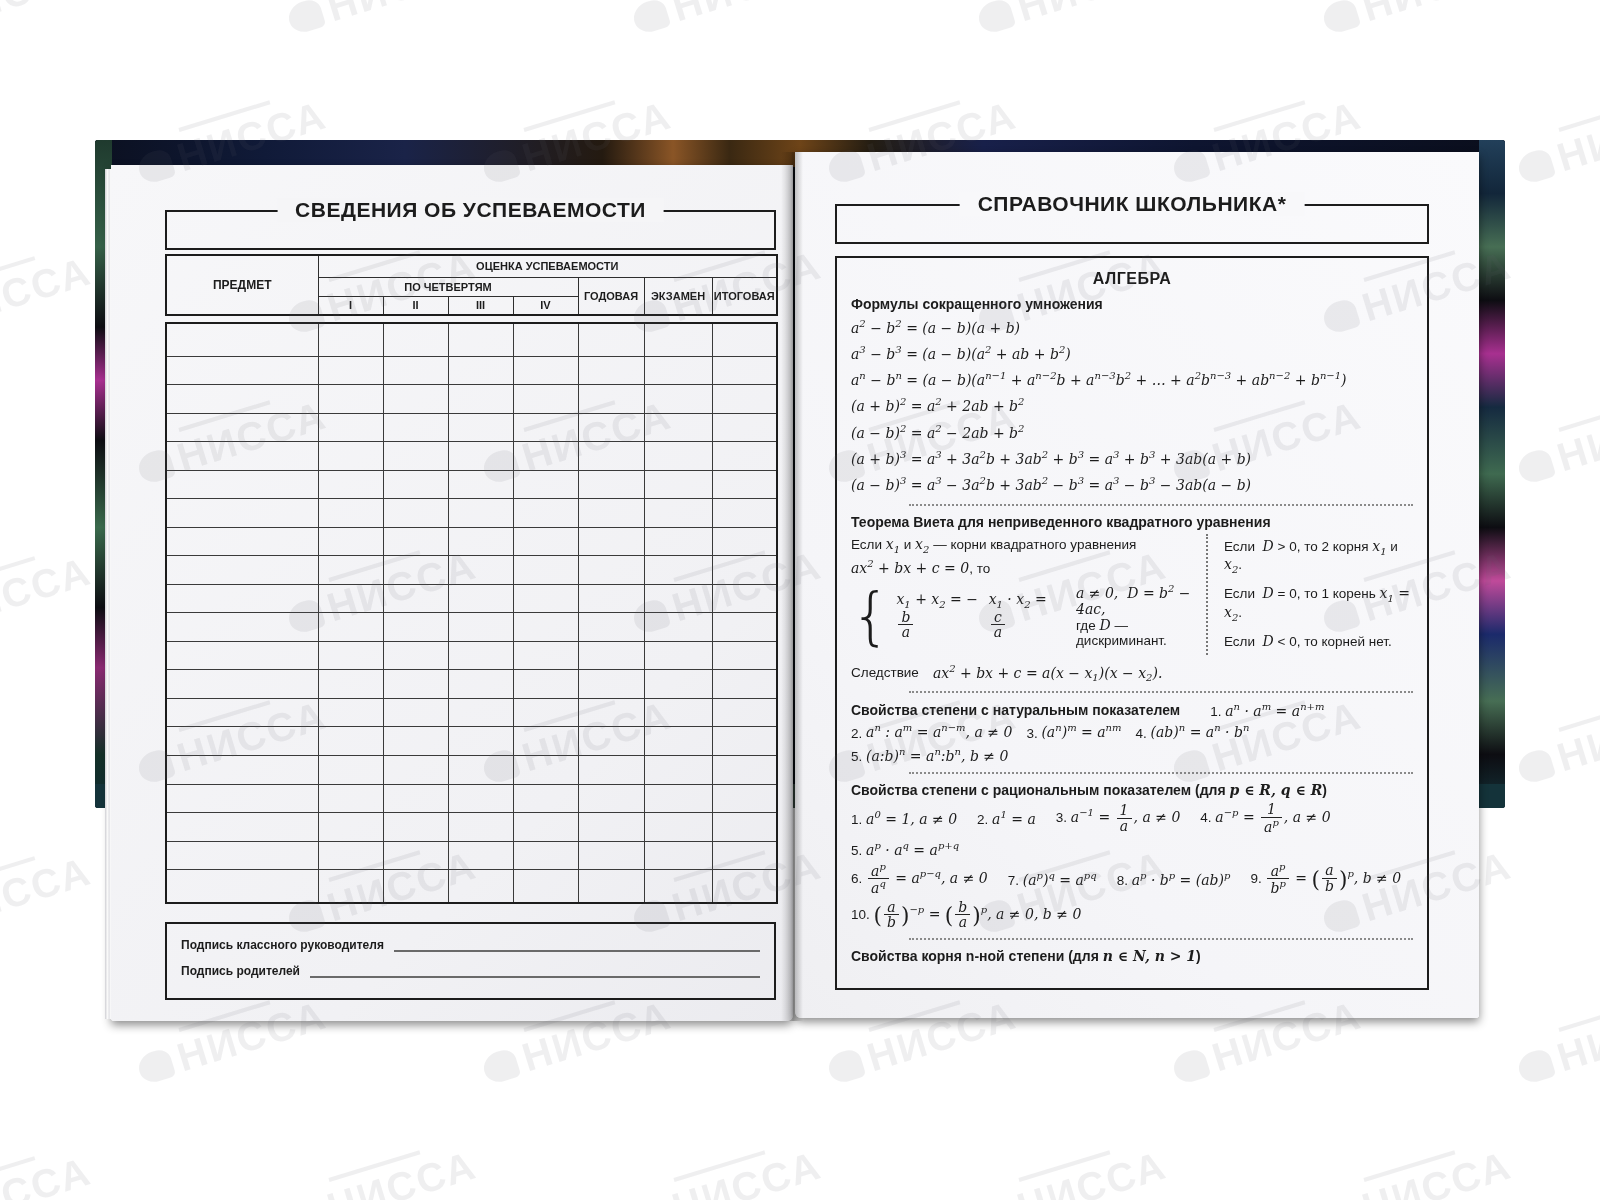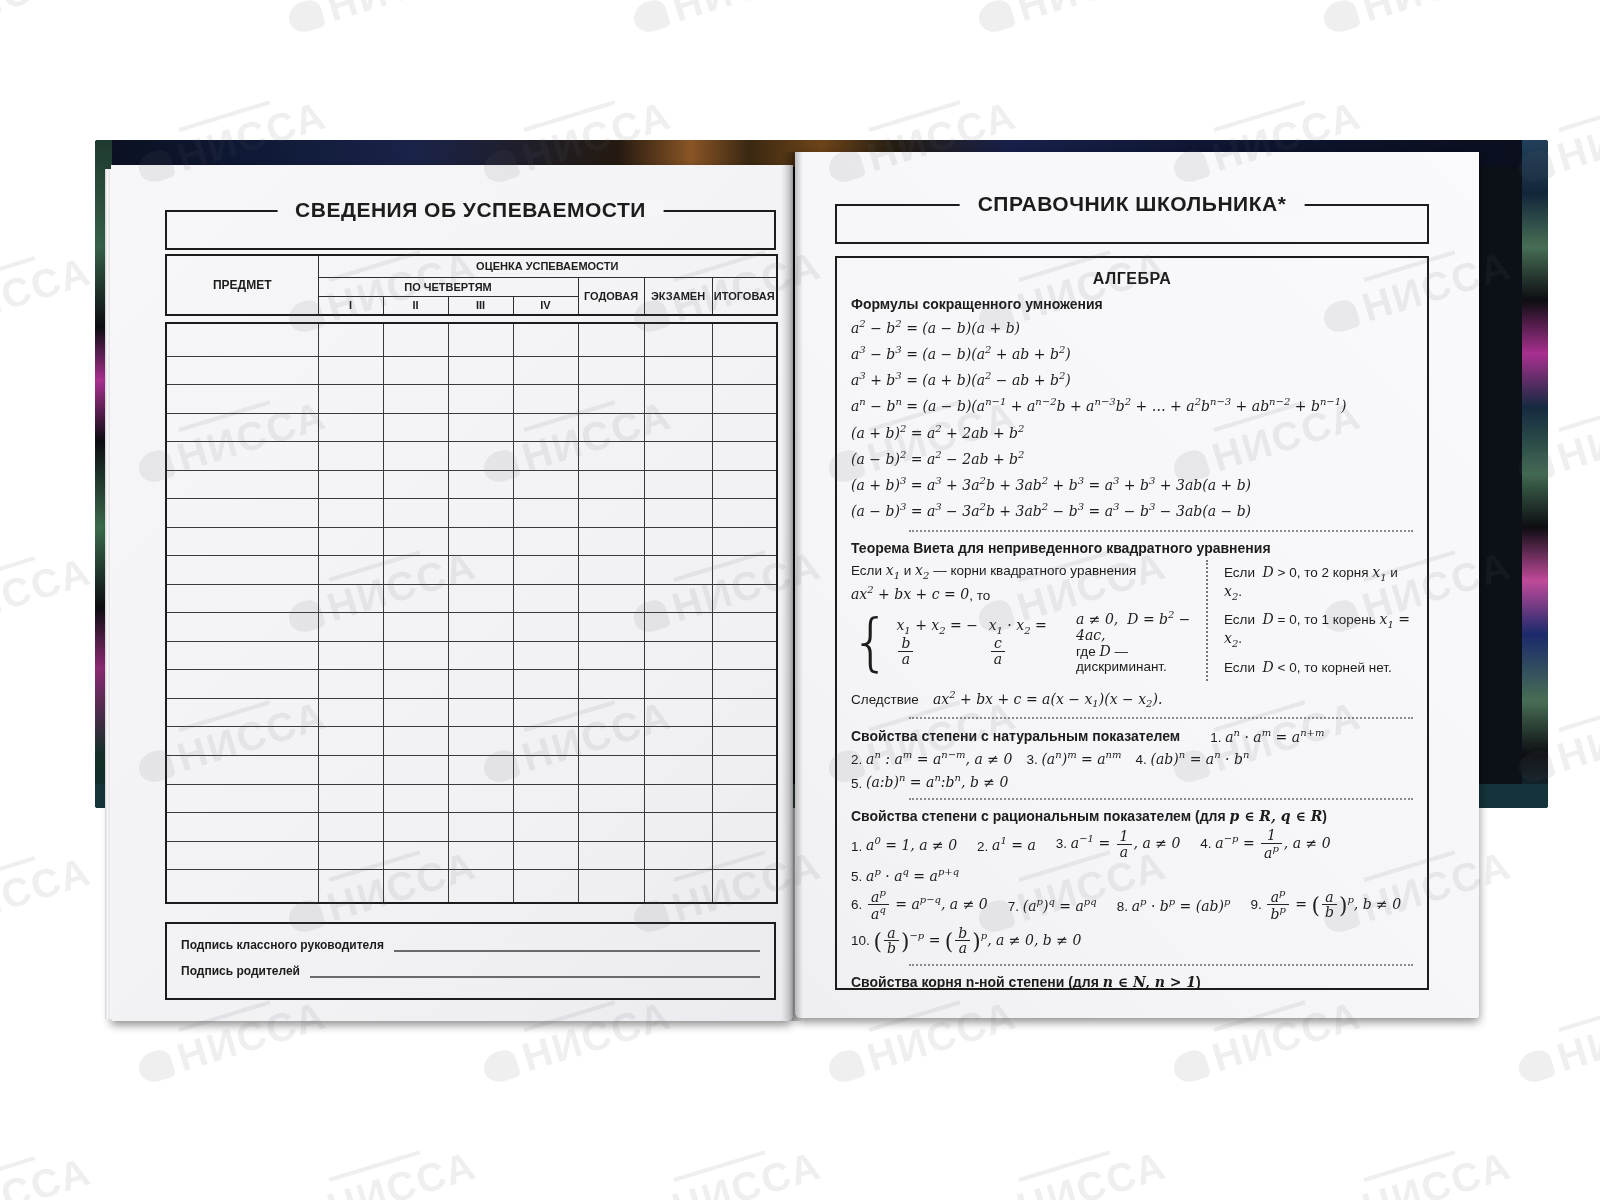--- a/index.html
+++ b/index.html
@@ -12,21 +12,21 @@
   .wm{position:absolute;transform:rotate(-17deg);white-space:nowrap;
       color:rgba(95,95,105,0.10);font-weight:bold;font-size:40px;letter-spacing:2px;
       display:flex;align-items:center;gap:7px;}
   .wm-logo{display:inline-block;width:34px;height:30px;background:currentColor;
       border-radius:60% 45% 20% 55%;}
   .wm-text{position:relative;display:inline-block;}
   .wm-text::before{content:'';position:absolute;top:-7px;left:6%;width:62%;height:4px;background:currentColor;}
 
   
   .photo{position:absolute;left:95px;top:140px;width:1410px;height:668px;
-         background:#0c1118;border-radius:3px;padding-left:43px;}
+         background:#0c1118;border-radius:3px;}
   .cover-top{position:absolute;left:0;top:0;right:0;height:27px;border-radius:3px 3px 0 0;
     background:linear-gradient(90deg,#0b1020 0%,#101a38 12%,#1a2348 22%,#241a10 36%,
       #8a5526 41%,#3a2812 45%,#6e4418 50%,#241d12 55%,#18204a 63%,#0e1530 78%,#0a0e1c 100%);}
   .cover-bottom{position:absolute;left:0;bottom:0;right:0;height:24px;border-radius:0 0 3px 3px;
     background:linear-gradient(90deg,
       var(--cover-teal) 0%,var(--cover-teal) 23.5%,
       var(--cover-navy) 23.5%,var(--cover-navy) 27.5%,#0d1a20 27.5%,#0d1a20 29%,
       var(--cover-salmon) 29%,var(--cover-salmon) 45%,
       #525f55 45%,#3f5248 50%,#525f55 55%,
       var(--cover-salmon) 55%,var(--cover-salmon) 88%,
@@ -393,21 +393,20 @@
       <span class="tb-text">СПРАВОЧНИК ШКОЛЬНИКА*</span>
     </div>
 
     <div class="refbox">
       <div class="alg-title">АЛГЕБРА</div>
 
       <div class="hd">Формулы сокращенного умножения</div>
       <div id="abbrev-list">
           <div class="fline"><span class="f">a<sup>2</sup> − b<sup>2</sup> = (a − b)(a + b)</span></div>
           <div class="fline"><span class="f">a<sup>3</sup> − b<sup>3</sup> = (a − b)(a<sup>2</sup> + ab + b<sup>2</sup>)</span></div>
-          <div class="fline"><span class="f">a<sup>3</sup> + b<sup>3</sup> = (a + b)(a<sup>2</sup> − ab + b<sup>2</sup>)</span></div>
           <div class="fline"><span class="f">a<sup>n</sup> − b<sup>n</sup> = (a − b)(a<sup>n−1</sup> + a<sup>n−2</sup>b + a<sup>n−3</sup>b<sup>2</sup> + … + a<sup>2</sup>b<sup>n−3</sup> + ab<sup>n−2</sup> + b<sup>n−1</sup>)</span></div>
           <div class="fline"><span class="f">(a + b)<sup>2</sup> = a<sup>2</sup> + 2ab + b<sup>2</sup></span></div>
           <div class="fline"><span class="f">(a − b)<sup>2</sup> = a<sup>2</sup> − 2ab + b<sup>2</sup></span></div>
           <div class="fline"><span class="f">(a + b)<sup>3</sup> = a<sup>3</sup> + 3a<sup>2</sup>b + 3ab<sup>2</sup> + b<sup>3</sup> = a<sup>3</sup> + b<sup>3</sup> + 3ab(a + b)</span></div>
           <div class="fline"><span class="f">(a − b)<sup>3</sup> = a<sup>3</sup> − 3a<sup>2</sup>b + 3ab<sup>2</sup> − b<sup>3</sup> = a<sup>3</sup> − b<sup>3</sup> − 3ab(a − b)</span></div>
         </div>
 
       <div class="dots"></div>
 
       <div class="hd">Теорема Виета для неприведенного квадратного уравнения</div>

